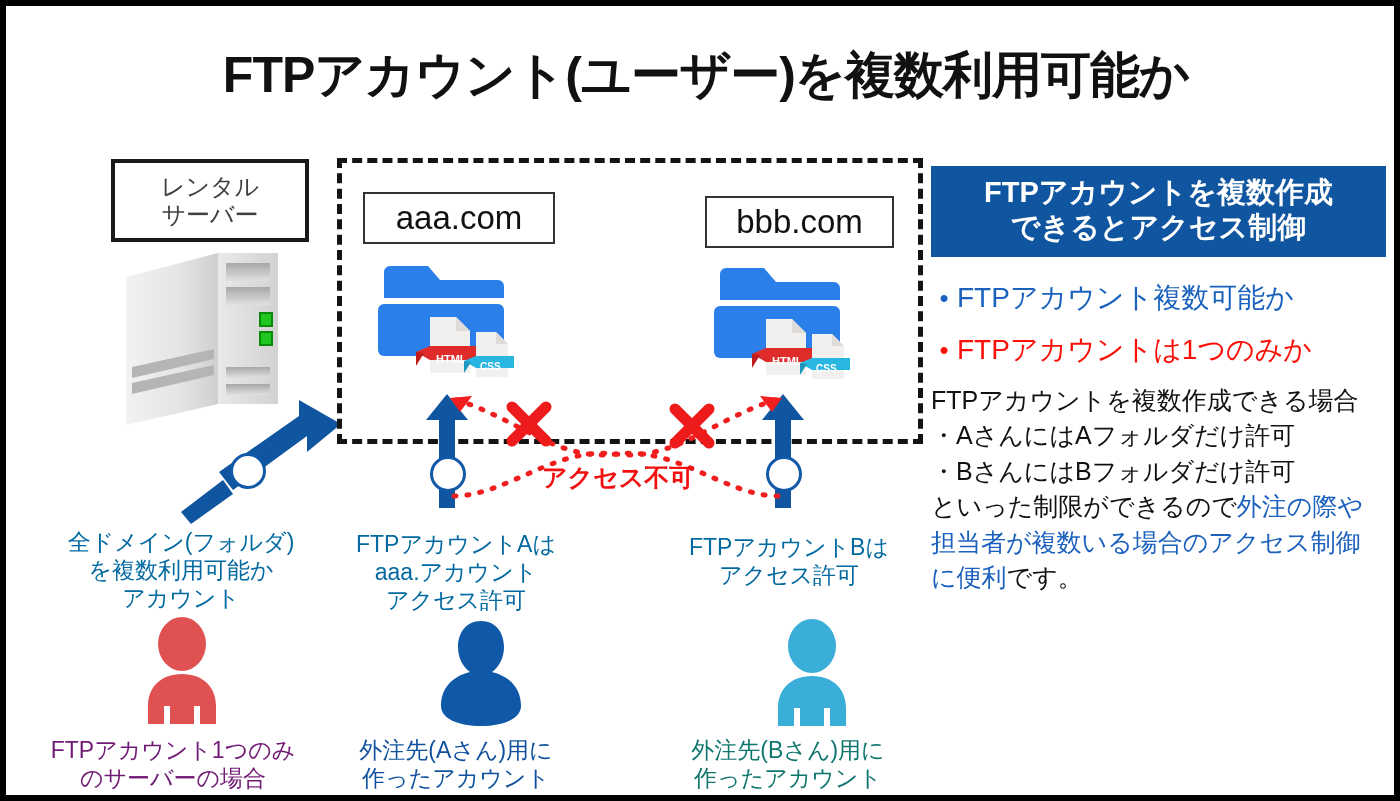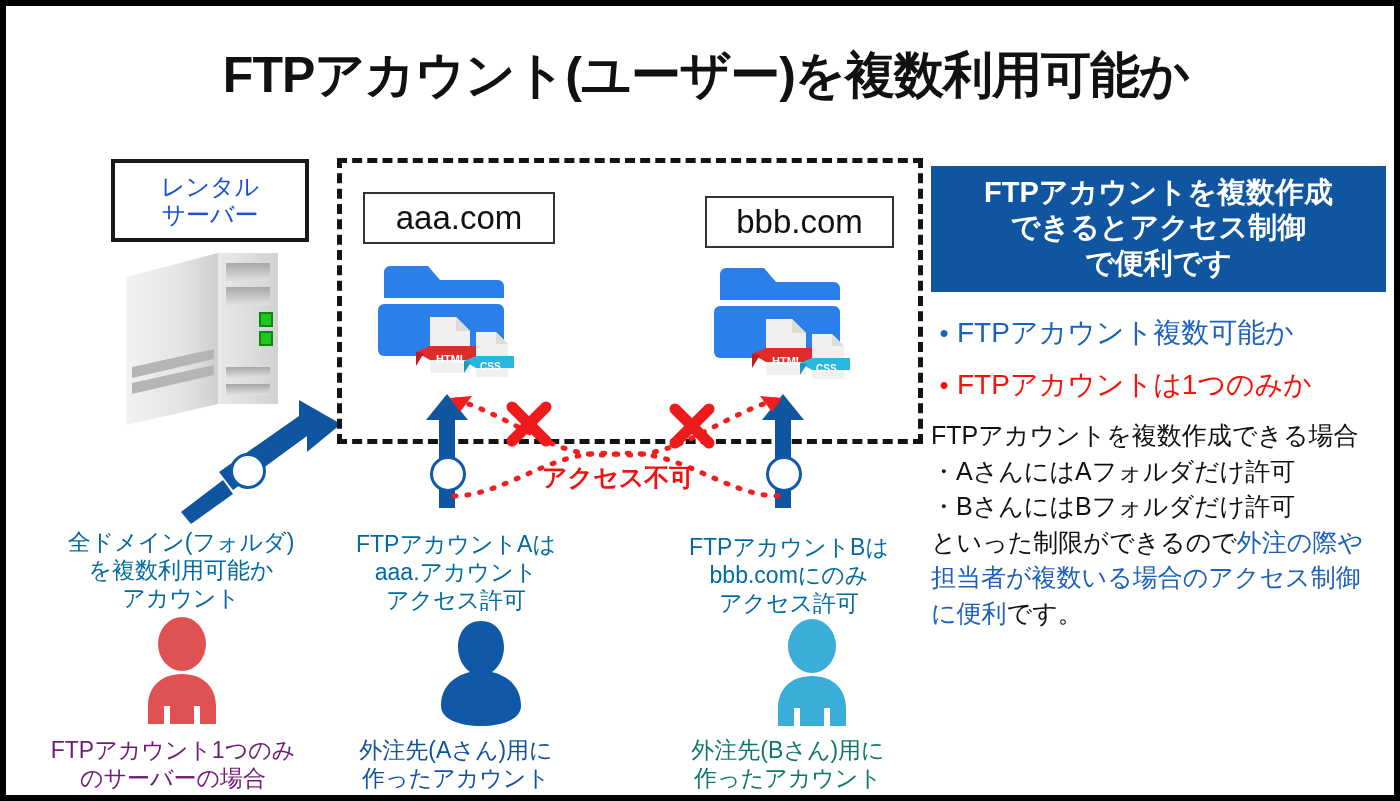--- a/index.html
+++ b/index.html
@@ -22,21 +22,21 @@
     letter-spacing:-1px;
     white-space:nowrap;
   }
 
   
   .rental-box{
     position:absolute;left:105px;top:153px;width:190px;height:75px;
     border:4px solid #1a1a1a;background:#ffffff;
     display:flex;align-items:center;justify-content:center;
     text-align:center;line-height:1.15;
-    font-size:24px;color:#1d4ed8;
+    font-size:24px;color:#404040;
   }
 
   
   .server{position:absolute;left:112px;top:243px;width:170px;height:180px;}
 
   
   .dashed-region{
     position:absolute;left:331px;top:152px;width:586px;height:286px;
     border:5px dashed #141414;box-sizing:border-box;
   }
@@ -293,21 +293,20 @@
     <div>を複数利用可能か</div>
     <div>アカウント</div>
   </div>
   <div class="caption" id="cap-a">
     <div>FTPアカウントAは</div>
     <div>aaa.アカウント</div>
     <div>アクセス許可</div>
   </div>
   <div class="caption" id="cap-b">
     <div>FTPアカウントBは</div>
-    <div>bbb.comにのみ</div>
     <div>アクセス許可</div>
   </div>
 
   <div class="person-icon" id="person-left">
     <svg viewBox="0 0 86 108" width="86" height="108">
       <ellipse cx="43" cy="28" rx="24" ry="27" fill="#e05252"></ellipse>
       <path d="M43,58 c-22,0 -34,14 -34,32 v18 h16 v-18 h6 v18 h24 v-18 h6 v18 h16 v-18 c0,-18 -12,-32 -34,-32 z" fill="#e05252"></path>
     </svg>
   </div>
   <div class="person-icon" id="person-a">
@@ -333,21 +332,20 @@
   <div class="bottom-caption" id="bcap-b">
     <div>外注先(Bさん)用に</div>
     <div>作ったアカウント</div>
   </div>
 
   <div id="right-panel">
 
     <div class="banner">
       <div>FTPアカウントを複数作成</div>
       <div>できるとアクセス制御</div>
-      <div>で便利です</div>
     </div>
 
     <ul class="bullet-list">
       <li class="bullet-row bullet-a">
         <span class="bullet-dot">•</span>
         <span class="bullet-text">FTPアカウント複数可能か</span>
       </li>
       <li class="bullet-row bullet-b">
         <span class="bullet-dot">•</span>
         <span class="bullet-text">FTPアカウントは1つのみか</span>

